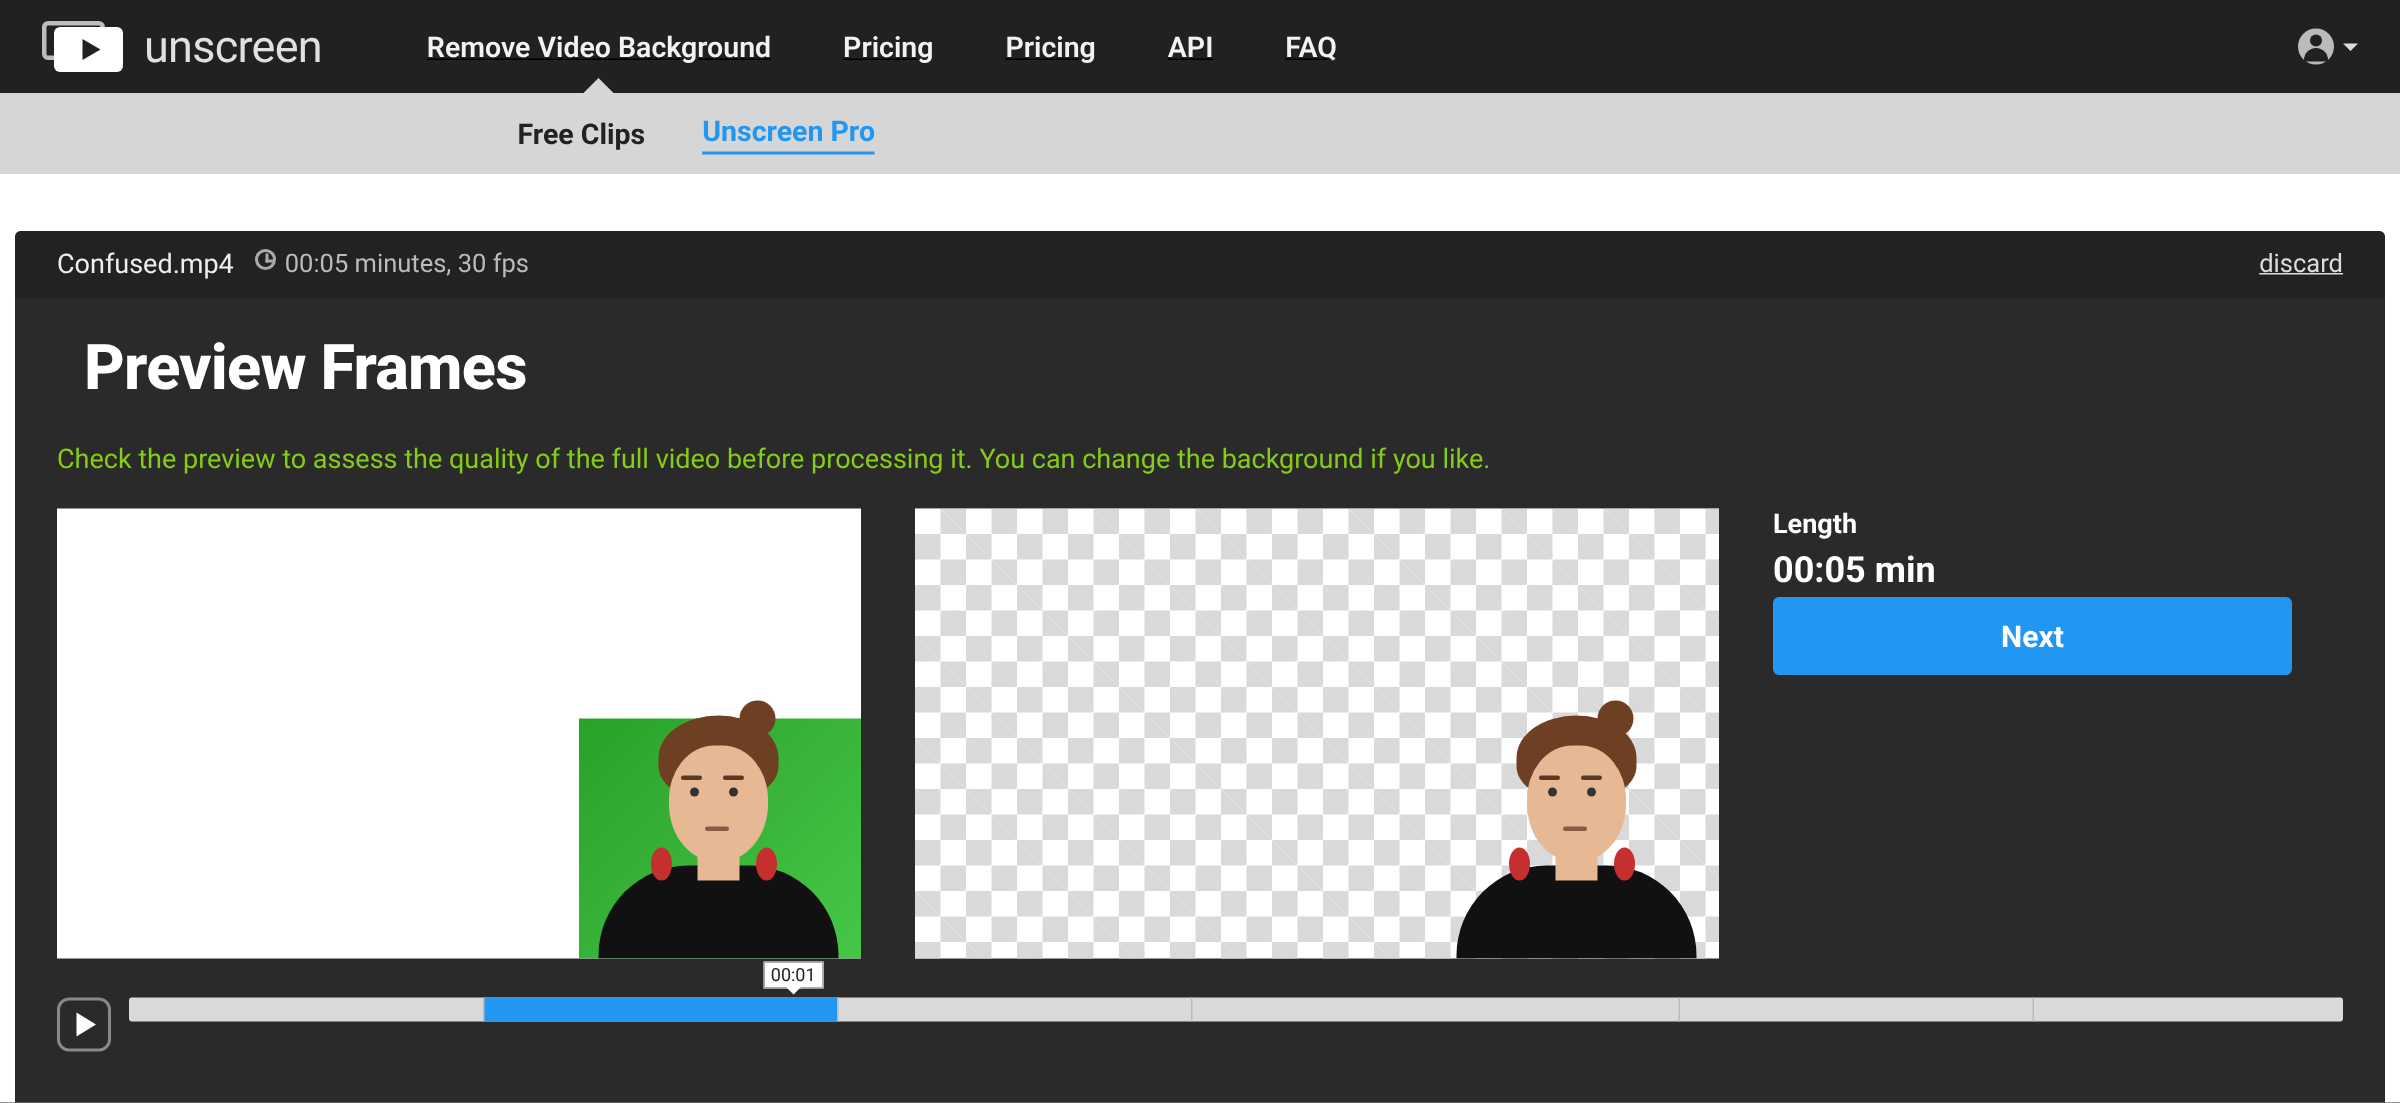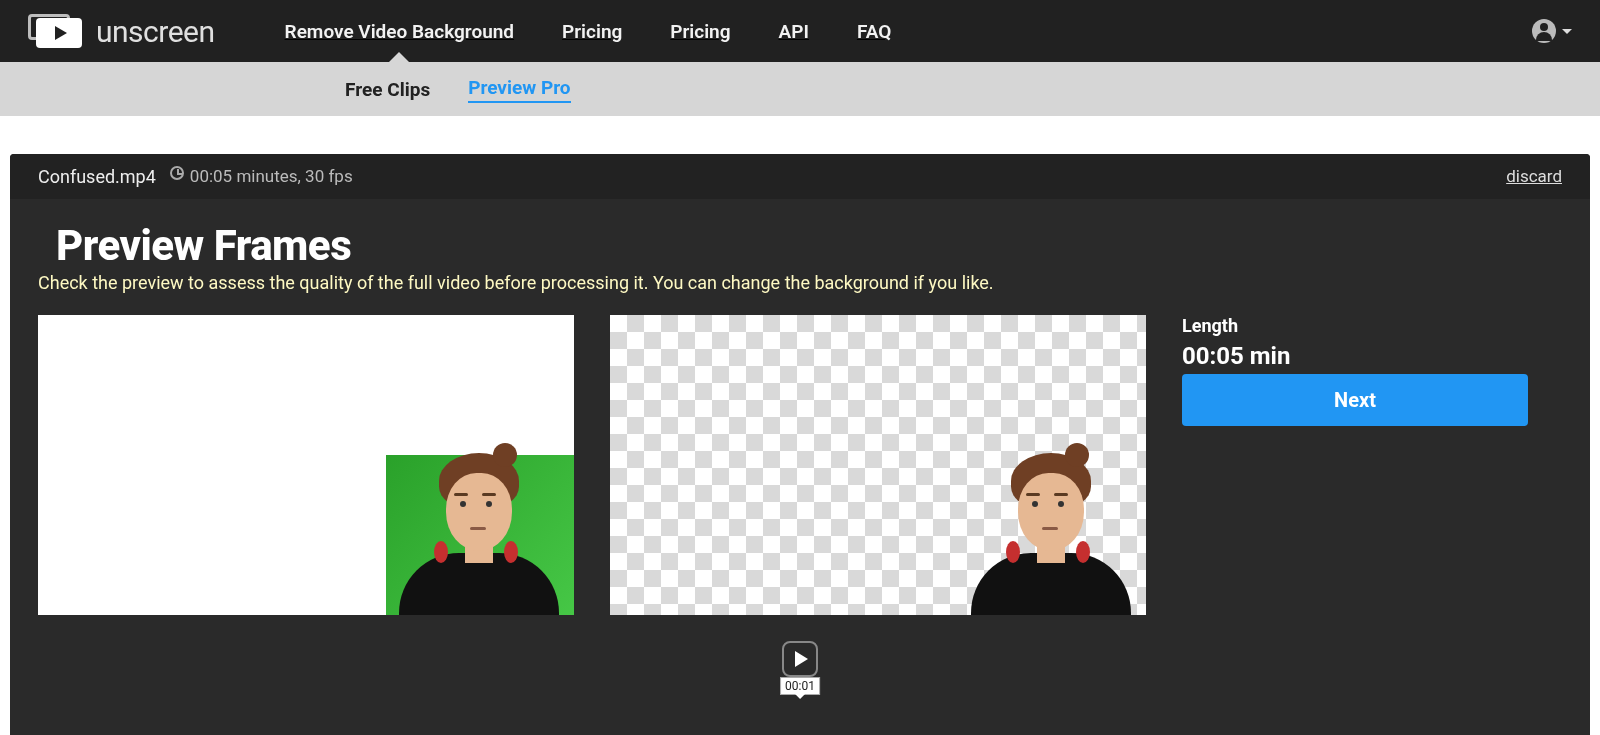--- a/index.html
+++ b/index.html
@@ -155,21 +155,21 @@
 .clock-icon::before {
   content:""; position:absolute; left:5px; top:1px; width:2px; height:6px; background:#aaa;
 }
 .clock-icon::after {
   content:""; position:absolute; left:5px; top:5px; width:5px; height:2px; background:#aaa;
 }
 .meta { color: #bbb; font-size: 17px; }
 .discard { margin-left: auto; color: #ddd; font-size: 17px; text-decoration: underline; cursor: pointer; }
 .panel-body { padding: 22px 28px; }
 .title { font-size: 42px; font-weight: 800; color: #fff; letter-spacing: -0.5px; margin-left: 18px; }
-.subcopy { font-size: 18px; color: #fef9c3; margin-top: 2px; }
+.subcopy { font-size: 18px; color: #84cc16; margin-top: 26px; }
 .cols { display: flex; margin-top: 22px; gap: 36px; }
 .previews { display: flex; gap: 36px; }
 .frame {
   width: 536px; height: 300px;
   position: relative;
   overflow: hidden;
 }
 .frame.white { background:#fff; }
 .checker {
   background-color:#fff;
@@ -234,21 +234,21 @@
 .person .mouth { position:absolute; top:74px; left:76px; width:16px; height:3px; background:#8a5a45; border-radius:2px;}
 .sidecol { flex: 1; }
 .sidecol .lbl { color:#fff; font-size:18px; font-weight:700; }
 .sidecol .val { color:#fff; font-size:24px; font-weight:700; margin-top:6px; }
 .next-btn {
   display:block; width: 346px; margin-top: 4px;
   background:#2196f3; color:#fff; text-align:center;
   font-size:20px; font-weight:700; padding:14px 0;
   border-radius:4px; cursor:pointer;
 }
-.timeline-row { display:flex; align-items:center; margin-top: 26px; gap:24px;flex-direction:column; }
+.timeline-row { display:flex; margin-top: 26px; gap:12px; }
 .play-btn {
   width:36px; height:36px; border:2px solid #888; border-radius:8px;
   display:flex; align-items:center; justify-content:center; cursor:pointer;
 }
 .play-btn .tri {
   width:0; height:0;
   border-top:8px solid transparent;
   border-bottom:8px solid transparent;
   border-left:13px solid #fff;
   margin-left:3px;
@@ -297,21 +297,21 @@
       <a href="#">FAQ</a>
     </nav>
   <div class="user-menu">
     <div class="user-icon"></div>
     <div class="caret"></div>
   </div>
 </div>
 
 <div class="subnav" id="sub-nav">
     <a href="#">Free Clips</a>
-    <a href="#" class="active">Preview Pro</a>
+    <a href="#" class="active">Unscreen Pro</a>
   </div>
 
 <div class="panel">
   <div class="panel-header">
     <span class="filename">Confused.mp4</span>
     <span class="clock-icon"></span>
     <span class="meta">00:05 minutes, 30 fps</span>
     <span class="discard">discard</span>
   </div>
   <div class="panel-body">

